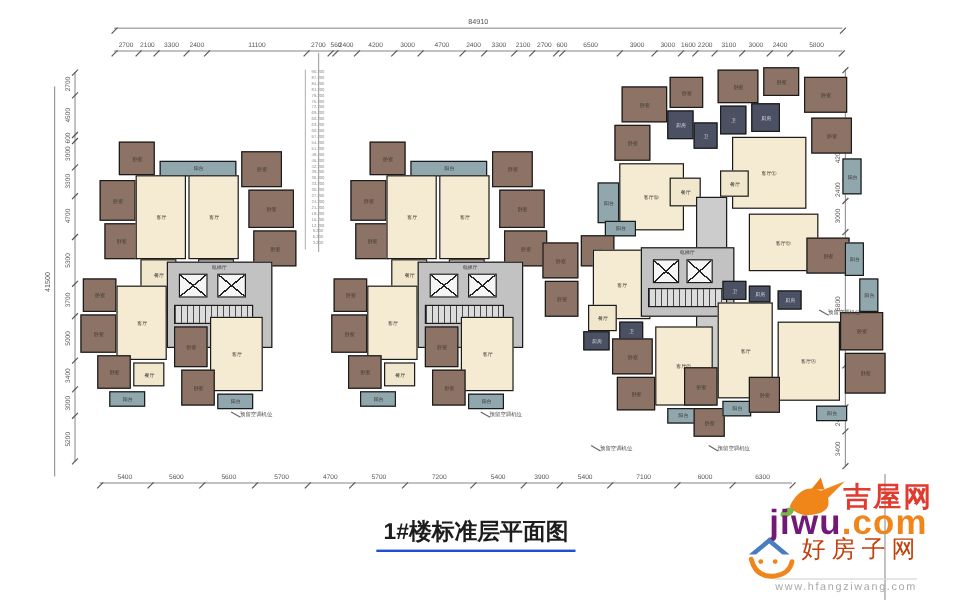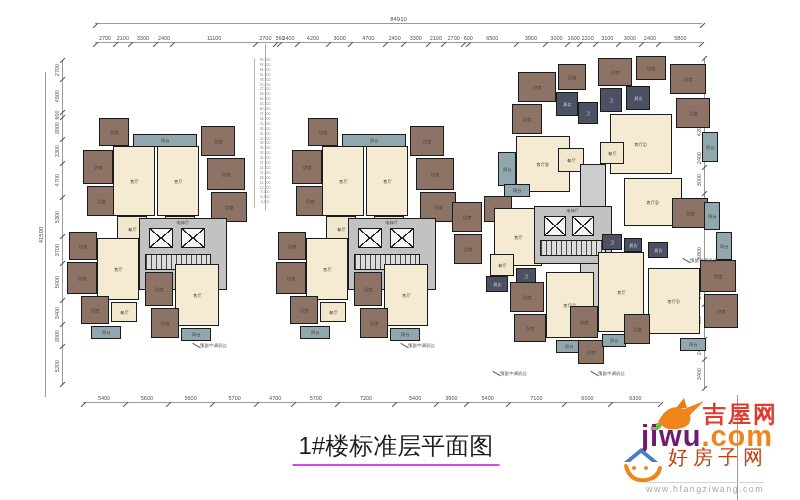--- a/index.html
+++ b/index.html
@@ -51,22 +51,22 @@
      linear-gradient(to bottom right, transparent calc(50% - 0.6px), #222 calc(50% - 0.6px), #222 calc(50% + 0.6px), transparent calc(50% + 0.6px)),
      #f5f5f5;}
   .stair{background:repeating-linear-gradient(90deg,#4a4a4a 0 1px,#dcdcdc 1px 5px);}
   .anno{position:absolute;font-size:4.5px;color:#4a4a4a;white-space:nowrap;}
   .anno::before{content:"";position:absolute;left:-8px;top:2px;width:9px;height:1px;background:#666;transform:rotate(30deg);}
   
   #elev{width:20px;text-align:center;border-left:1px solid #bbb;}
   #elev div{font-size:3.5px;line-height:4.9px;color:#8a8a8a;white-space:nowrap;}
   #elev-spine{width:1px;background:#aaa;}
   
-  #title{left:50%;top:430px;transform:translateX(-52%);font-size:24px;font-weight:normal;
-        color:#1d1d1d;border-bottom:2px solid #d946ef;padding:0 6px 2px;}
+  #title{left:50%;top:430px;transform:translateX(-52%);font-size:19px;font-weight:bold;
+        color:#1d1d1d;border-bottom:2px solid #1d4ed8;padding:0 6px 2px;}
   
   #wm-jiwu-cn{left:703px;top:399px;font-size:23px;font-weight:bold;color:#e23a2e;letter-spacing:2px;}
   #wm-jiwu-en{left:641px;top:420px;font-size:29px;font-weight:bold;letter-spacing:1px;}
   #wm-jiwu-en .g{color:#701a75;} #wm-jiwu-en .o{color:#f08519;}
   #wm-haofangzi{left:668px;top:444px;font-size:20px;color:#c2410c;letter-spacing:5px;}
   #wm-url{left:646px;top:482px;font-size:9px;color:#a6a9ab;letter-spacing:1.4px;border-top:1px solid #d4d4d4;padding-top:1px;}
 </style>
 </head>
 <body>
 

